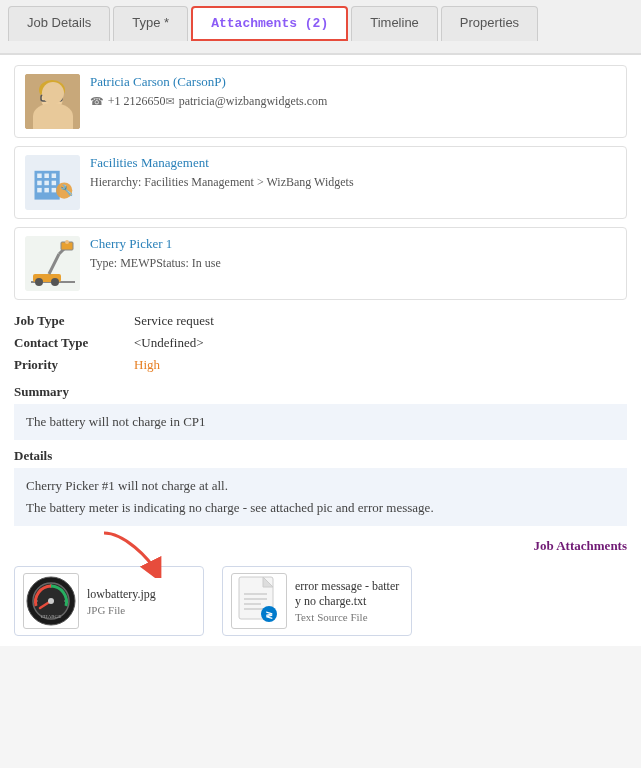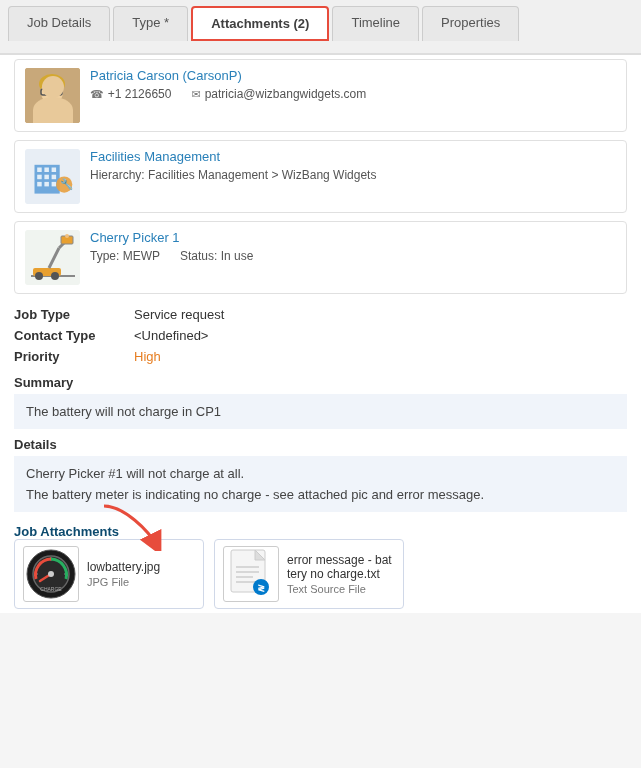--- a/index.html
+++ b/index.html
@@ -26,29 +26,31 @@
       border: 1px solid #ccc;
       border-bottom: none;
       border-radius: 4px 4px 0 0;
       margin-right: 3px;
       background: #e8e8e8;
       font-size: 13px;
       color: #555;
     }
     .tab.highlighted {
       border: 2.5px solid #e74c3c;
-      color: #404040;
+      color: #8b5cf6;
       font-weight: bold;
       background: #fff;
+      font-family: Liberation Mono, monospace;
     }
 
     
     .content {
       background: #fff;
-      padding: 4px 14px;
+      padding: 10px 14px;
+      font-family: Liberation Serif, serif;
     }
 
     
     .card {
       display: flex;
       align-items: flex-start;
       border: 1px solid #e0e0e0;
       border-radius: 4px;
       padding: 8px 10px;
       margin-bottom: 8px;
@@ -116,21 +118,20 @@
     .card-info { flex: 1; }
     .card-link {
       color: #2980b9;
       text-decoration: none;
       font-size: 13px;
       display: block;
       margin-bottom: 4px;
     }
     .card-row {
       display: flex;
-      gap: 20px;
       font-size: 12px;
       color: #555;
       margin-top: 2px;
       flex-wrap: wrap;
     }
     .card-field {
       display: flex;
       align-items: center;
       gap: 4px;
     }
@@ -171,26 +172,27 @@
       margin-bottom: 6px;
     }
     .text-box p { margin-bottom: 6px; }
     .text-box p:last-child { margin-bottom: 0; }
 
     
     .attachments-section { margin-top: 12px; }
     .attachments-label {
       font-weight: bold;
       font-size: 13px;
-      margin-bottom: 0;
-      color: #0c4a6e;
+      margin-bottom: 12px;
+      color: #701a75;
+      text-align: right;
     }
     .attachments-grid {
       display: flex;
-      gap: 10px;
+      gap: 18px;
       flex-wrap: wrap;
       position: relative;
     }
     .attachment-card {
       border: 1px solid #d0d8e8;
       border-radius: 4px;
       width: 190px;
       display: flex;
       align-items: center;
       padding: 6px 8px;

